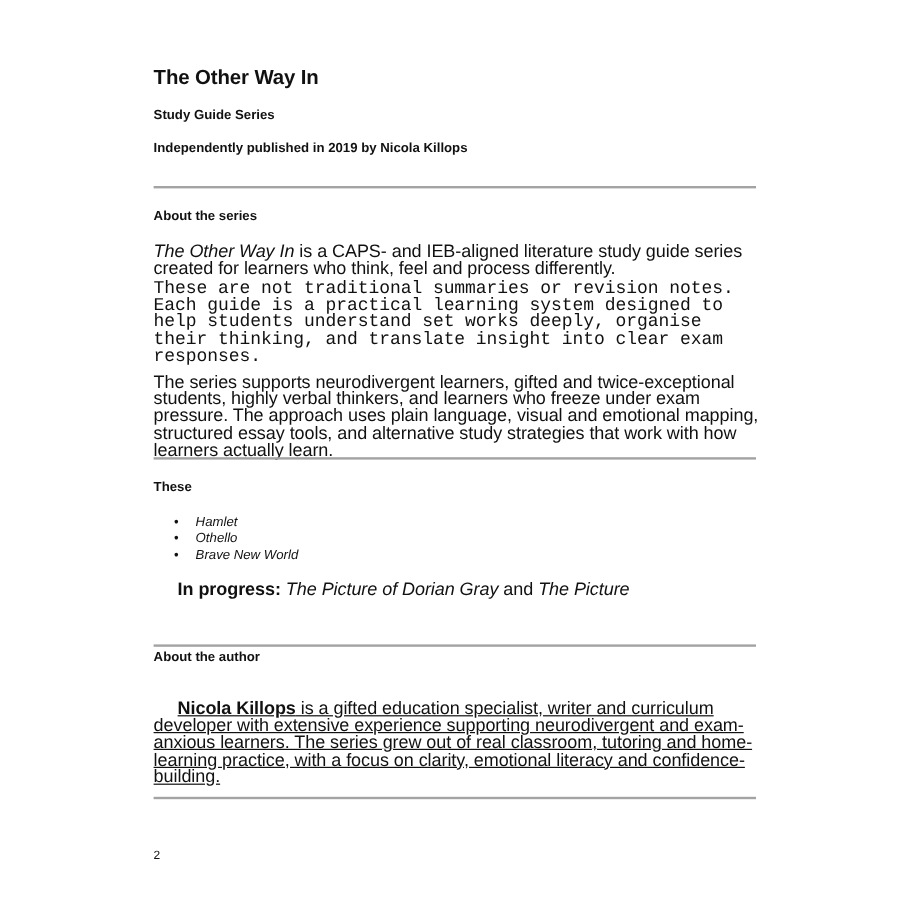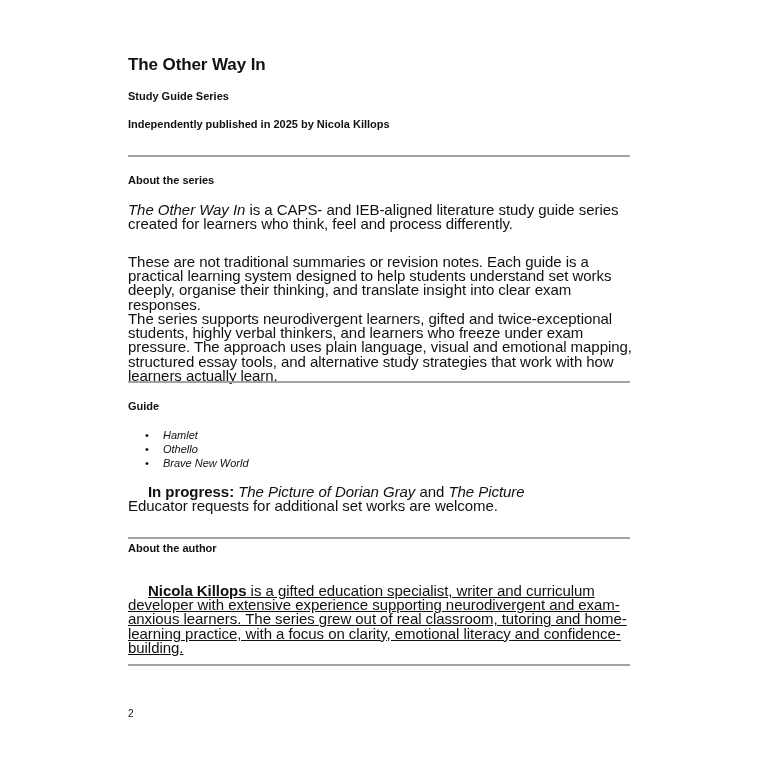--- a/index.html
+++ b/index.html
@@ -113,43 +113,43 @@
       margin: 0;
     }
   </style>
 </head>
 <body>
 
 <div class="page">
 
   <h1 class="title">The Other Way In</h1>
   <p class="subtitle">Study Guide Series</p>
-  <p class="published">Independently published in 2025 by Nicola Killops</p>
+  <p class="published">Independently published in 2019 by Nicola Killops</p>
 
   <hr class="rule" style="top:155px;">
 
   <h2 class="section-heading" style="top:174px;">About the series</h2>
 
   <p class="para" style="top:203px;"><em>The Other Way In</em><span> is a CAPS- and IEB-aligned literature study guide series created for learners who think, feel and process differently.</span></p>
 
-  <p class="para" style="top:255px;">These are not traditional summaries or revision notes. Each guide is a practical learning system designed to help students understand set works deeply, organise their thinking, and translate insight into clear exam responses.</p>
+  <p class="para" style="top:234px;font-family:Liberation Mono, monospace;">These are not traditional summaries or revision notes. Each guide is a practical learning system designed to help students understand set works deeply, organise their thinking, and translate insight into clear exam responses.</p>
 
   <p class="para" style="top:312px;">The series supports neurodivergent learners, gifted and twice-exceptional students, highly verbal thinkers, and learners who freeze under exam pressure. The approach uses plain language, visual and emotional mapping, structured essay tools, and alternative study strategies that work with how learners actually learn.</p>
 
   <hr class="rule" style="top:381px;">
 
-  <h2 class="section-heading" style="top:400px;">Guide</h2>
+  <h2 class="section-heading" style="top:400px;">These</h2>
 
   <ul class="title-list">
     <li><span class="bullet">•</span><span>Hamlet</span></li>
     <li><span class="bullet">•</span><span>Othello</span></li>
     <li><span class="bullet">•</span><span>Brave New World</span></li>
   </ul>
 
-  <p class="para" style="top:485px;"><b>In progress:</b> <em>The Picture of Dorian Gray</em><span> and </span><em>The Picture</em><br><span>Educator requests for additional set works are welcome.</span></p>
+  <p class="para" style="top:485px;"><b>In progress:</b> <em>The Picture of Dorian Gray</em><span> and </span><em>The Picture</em><br></p>
 
   <hr class="rule" style="top:537px;">
 
   <h2 class="section-heading" style="top:542px;">About the author</h2>
 
   <p class="para" style="top:584px;text-decoration:underline;"><b>Nicola Killops</b><span> is a gifted education specialist, writer and curriculum developer with extensive experience supporting neurodivergent and exam-anxious learners. The series grew out of real classroom, tutoring and home-learning practice, with a focus on clarity, emotional literacy and confidence-building.</span></p>
 
   <hr class="rule" style="top:664px;">
 
   <p class="page-number">2</p>

